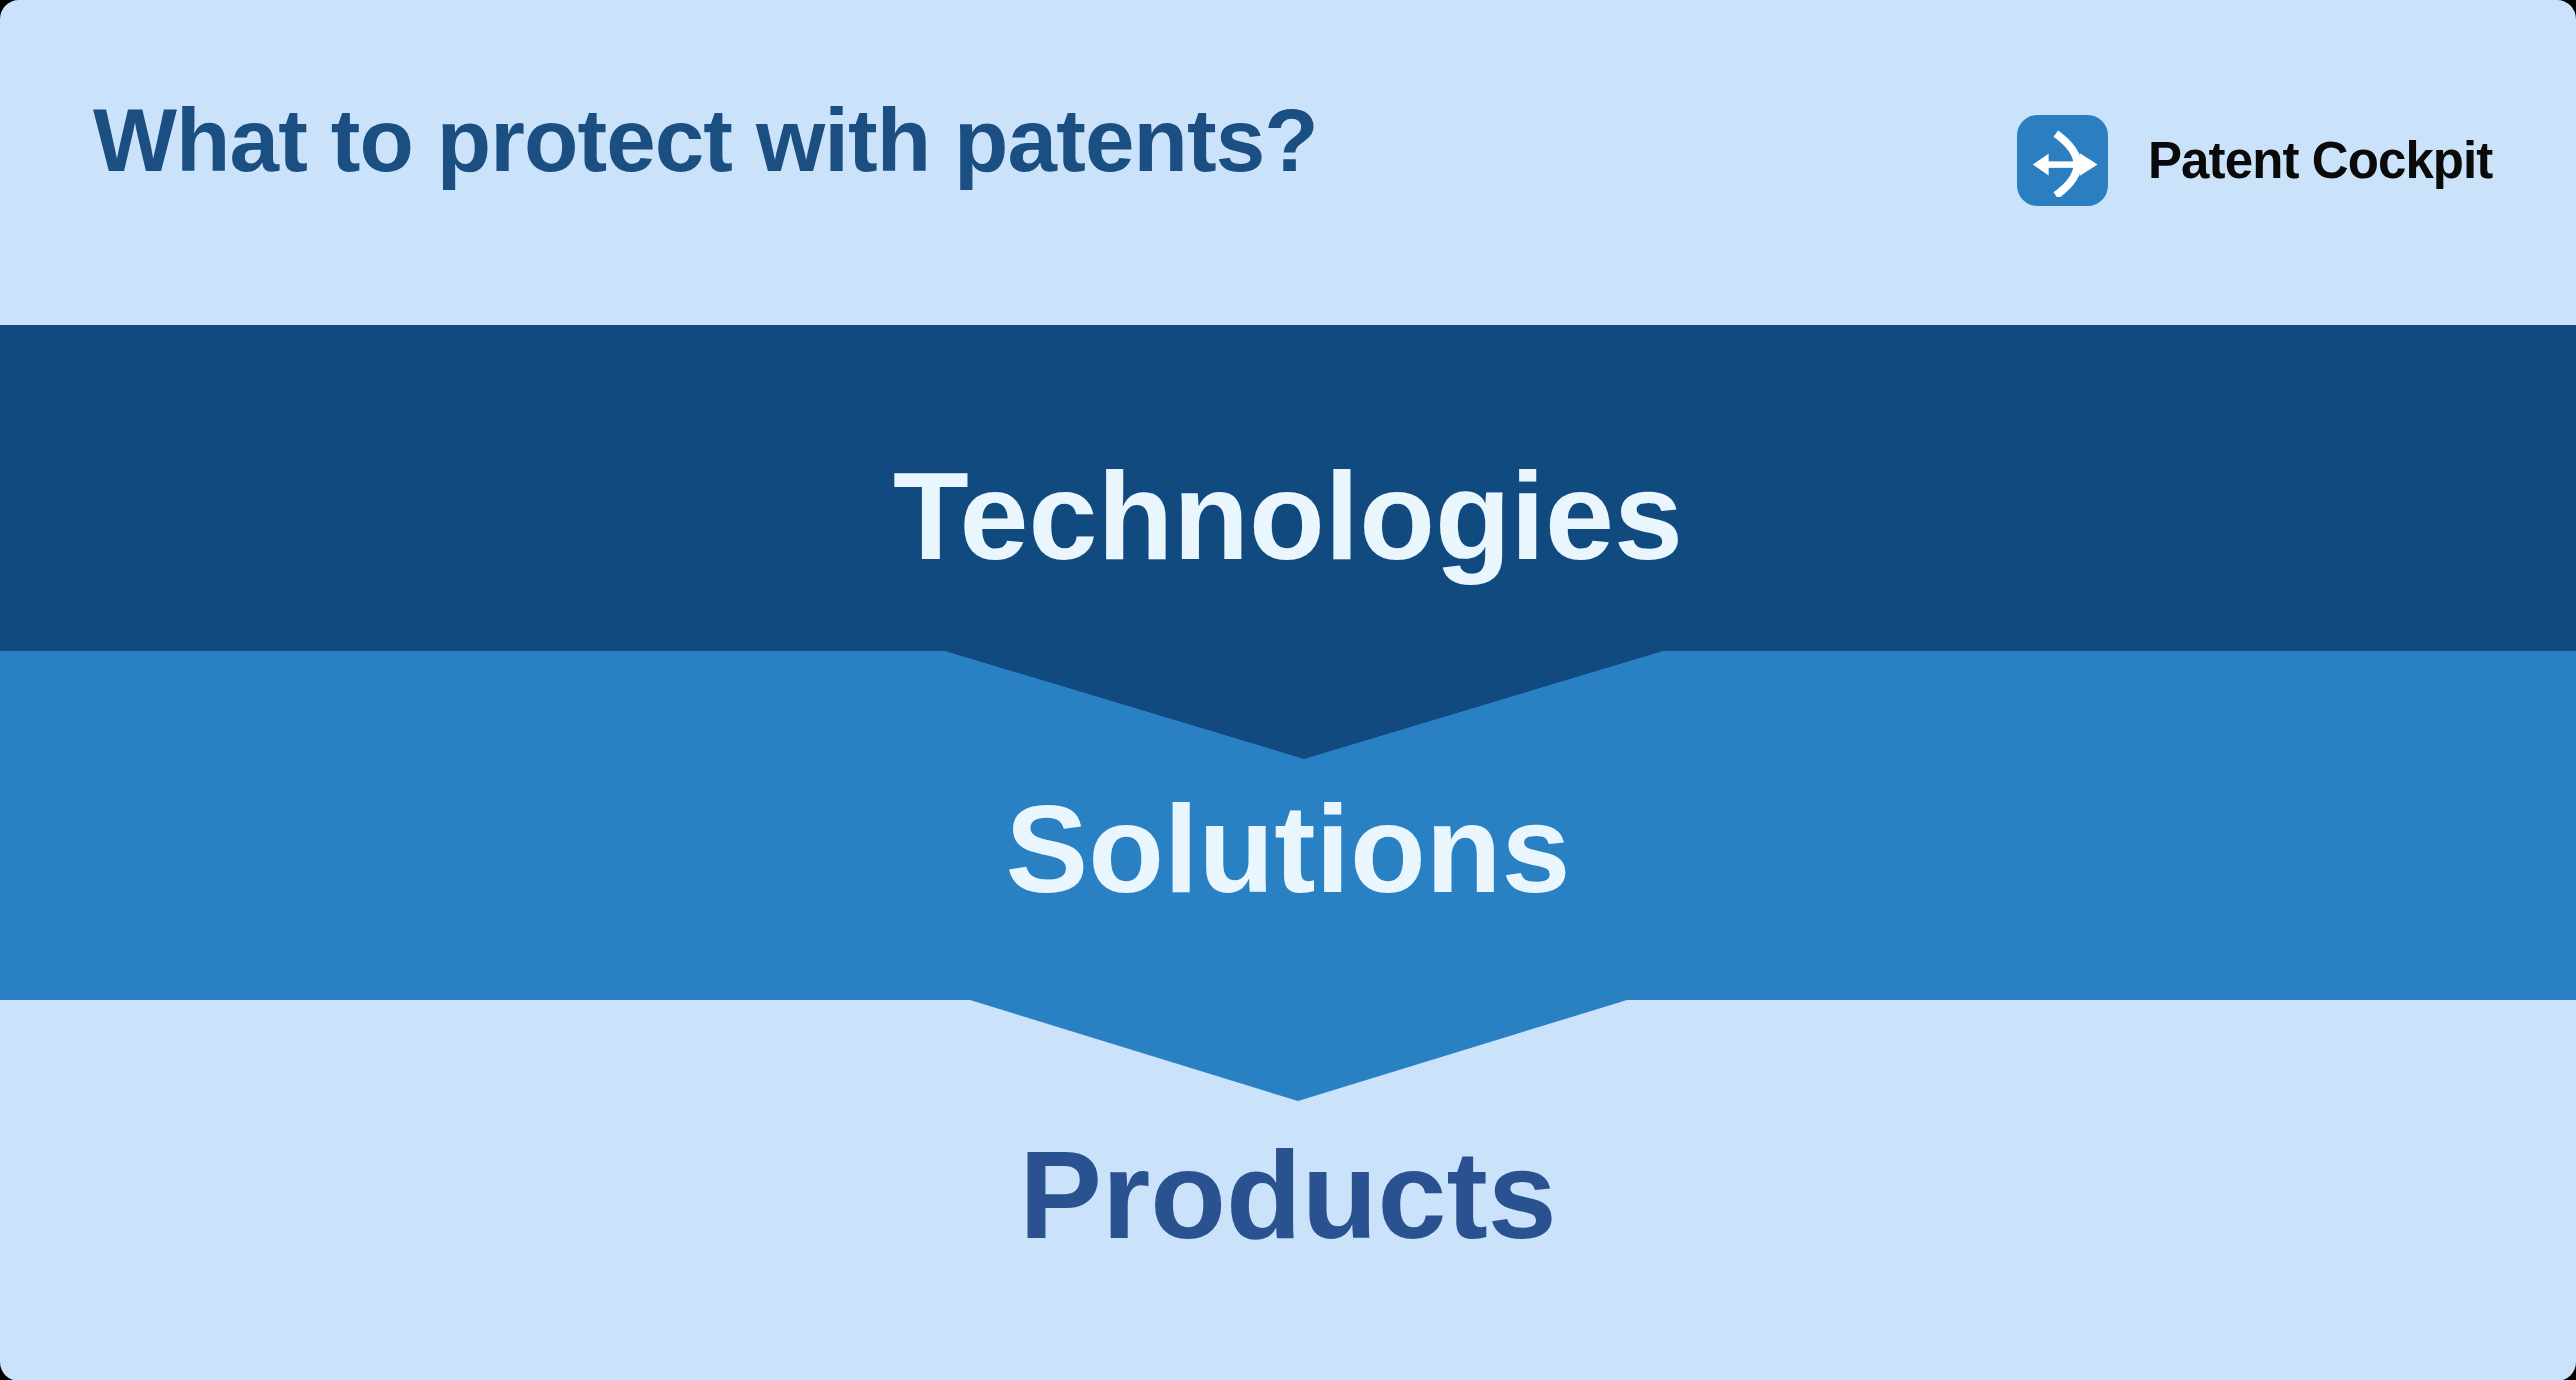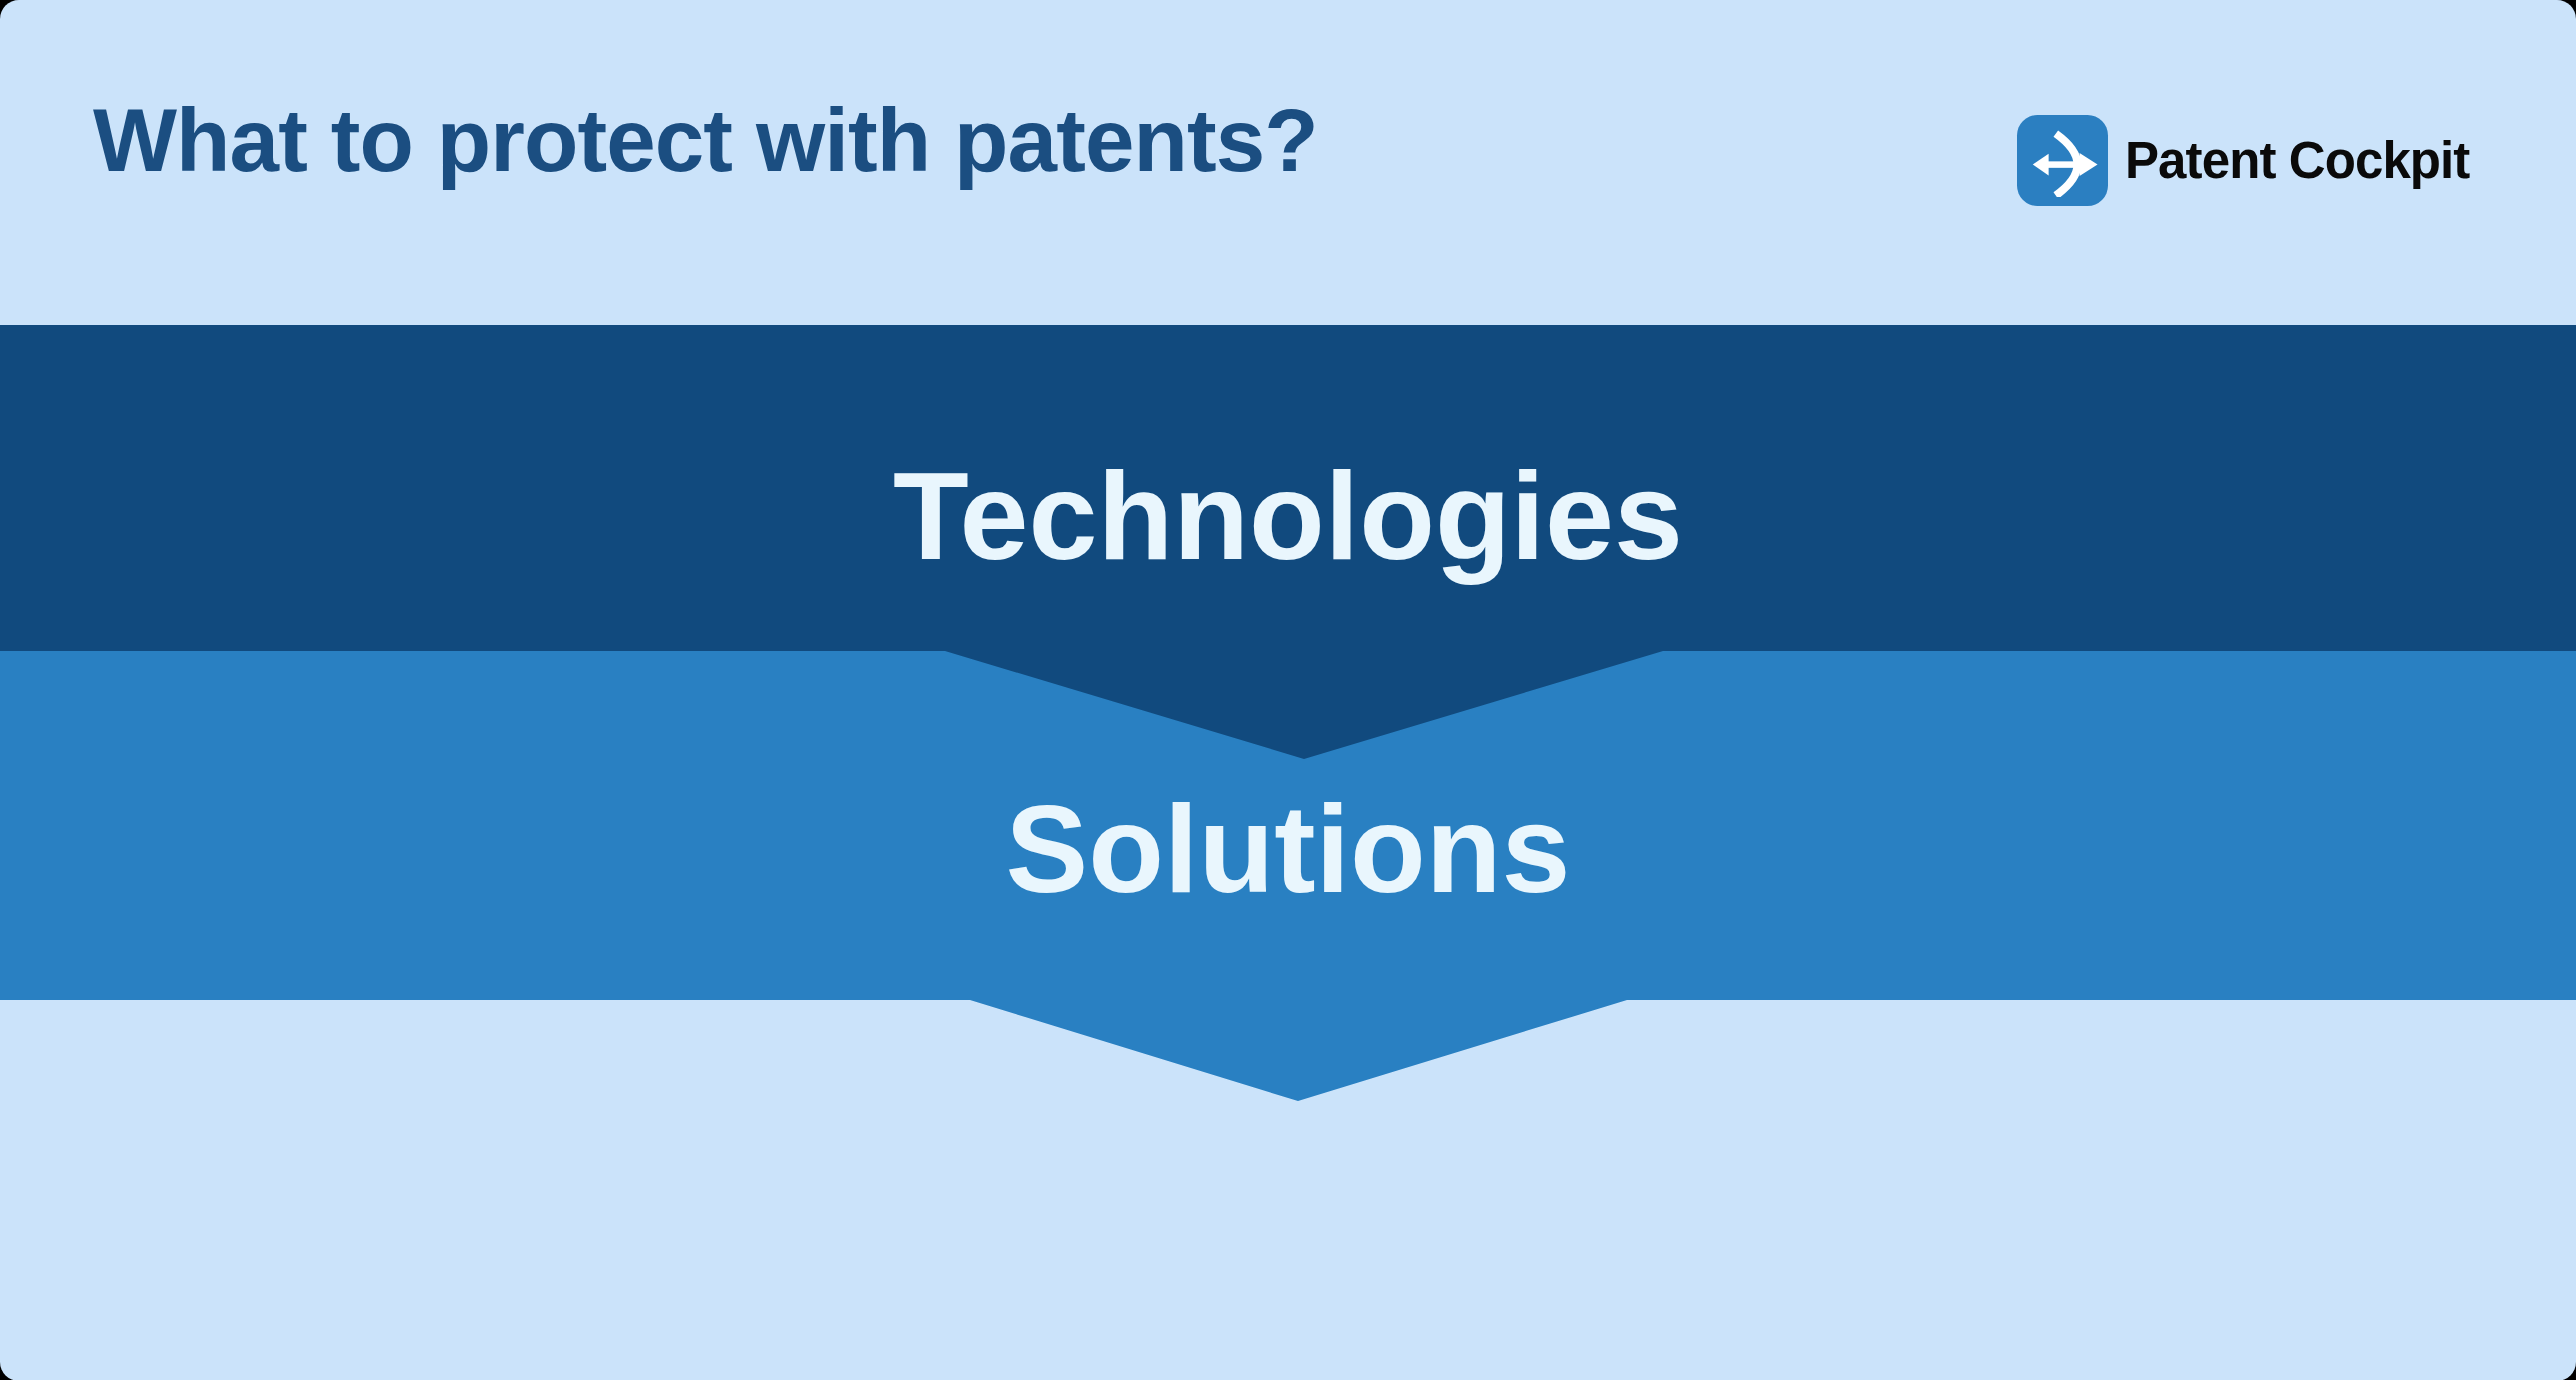--- a/index.html
+++ b/index.html
@@ -33,21 +33,21 @@
     color: #1b4e81;
     white-space: nowrap;
   }
   .brand {
     position: absolute;
     left: 2017px;
     top: 115px;
     height: 91px;
     display: flex;
     align-items: center;
-    gap: 17px;
+    gap: 40px;
   }
   .brand-badge {
     width: 91px;
     height: 91px;
     border-radius: 20.4px;
     background: #2b7fc1;
     display: flex;
     align-items: center;
     justify-content: center;
     flex: 0 0 auto;
@@ -130,16 +130,17 @@
     </div>
 
     <div class="band band-technologies">
       <div class="band-label">Technologies</div>
     </div>
 
     <div class="band band-solutions">
       <div class="band-label">Solutions</div>
     </div>
 
+    <div class="products-label">Products</div>
 
   </div>
 </div>
 
 
 </body></html>

